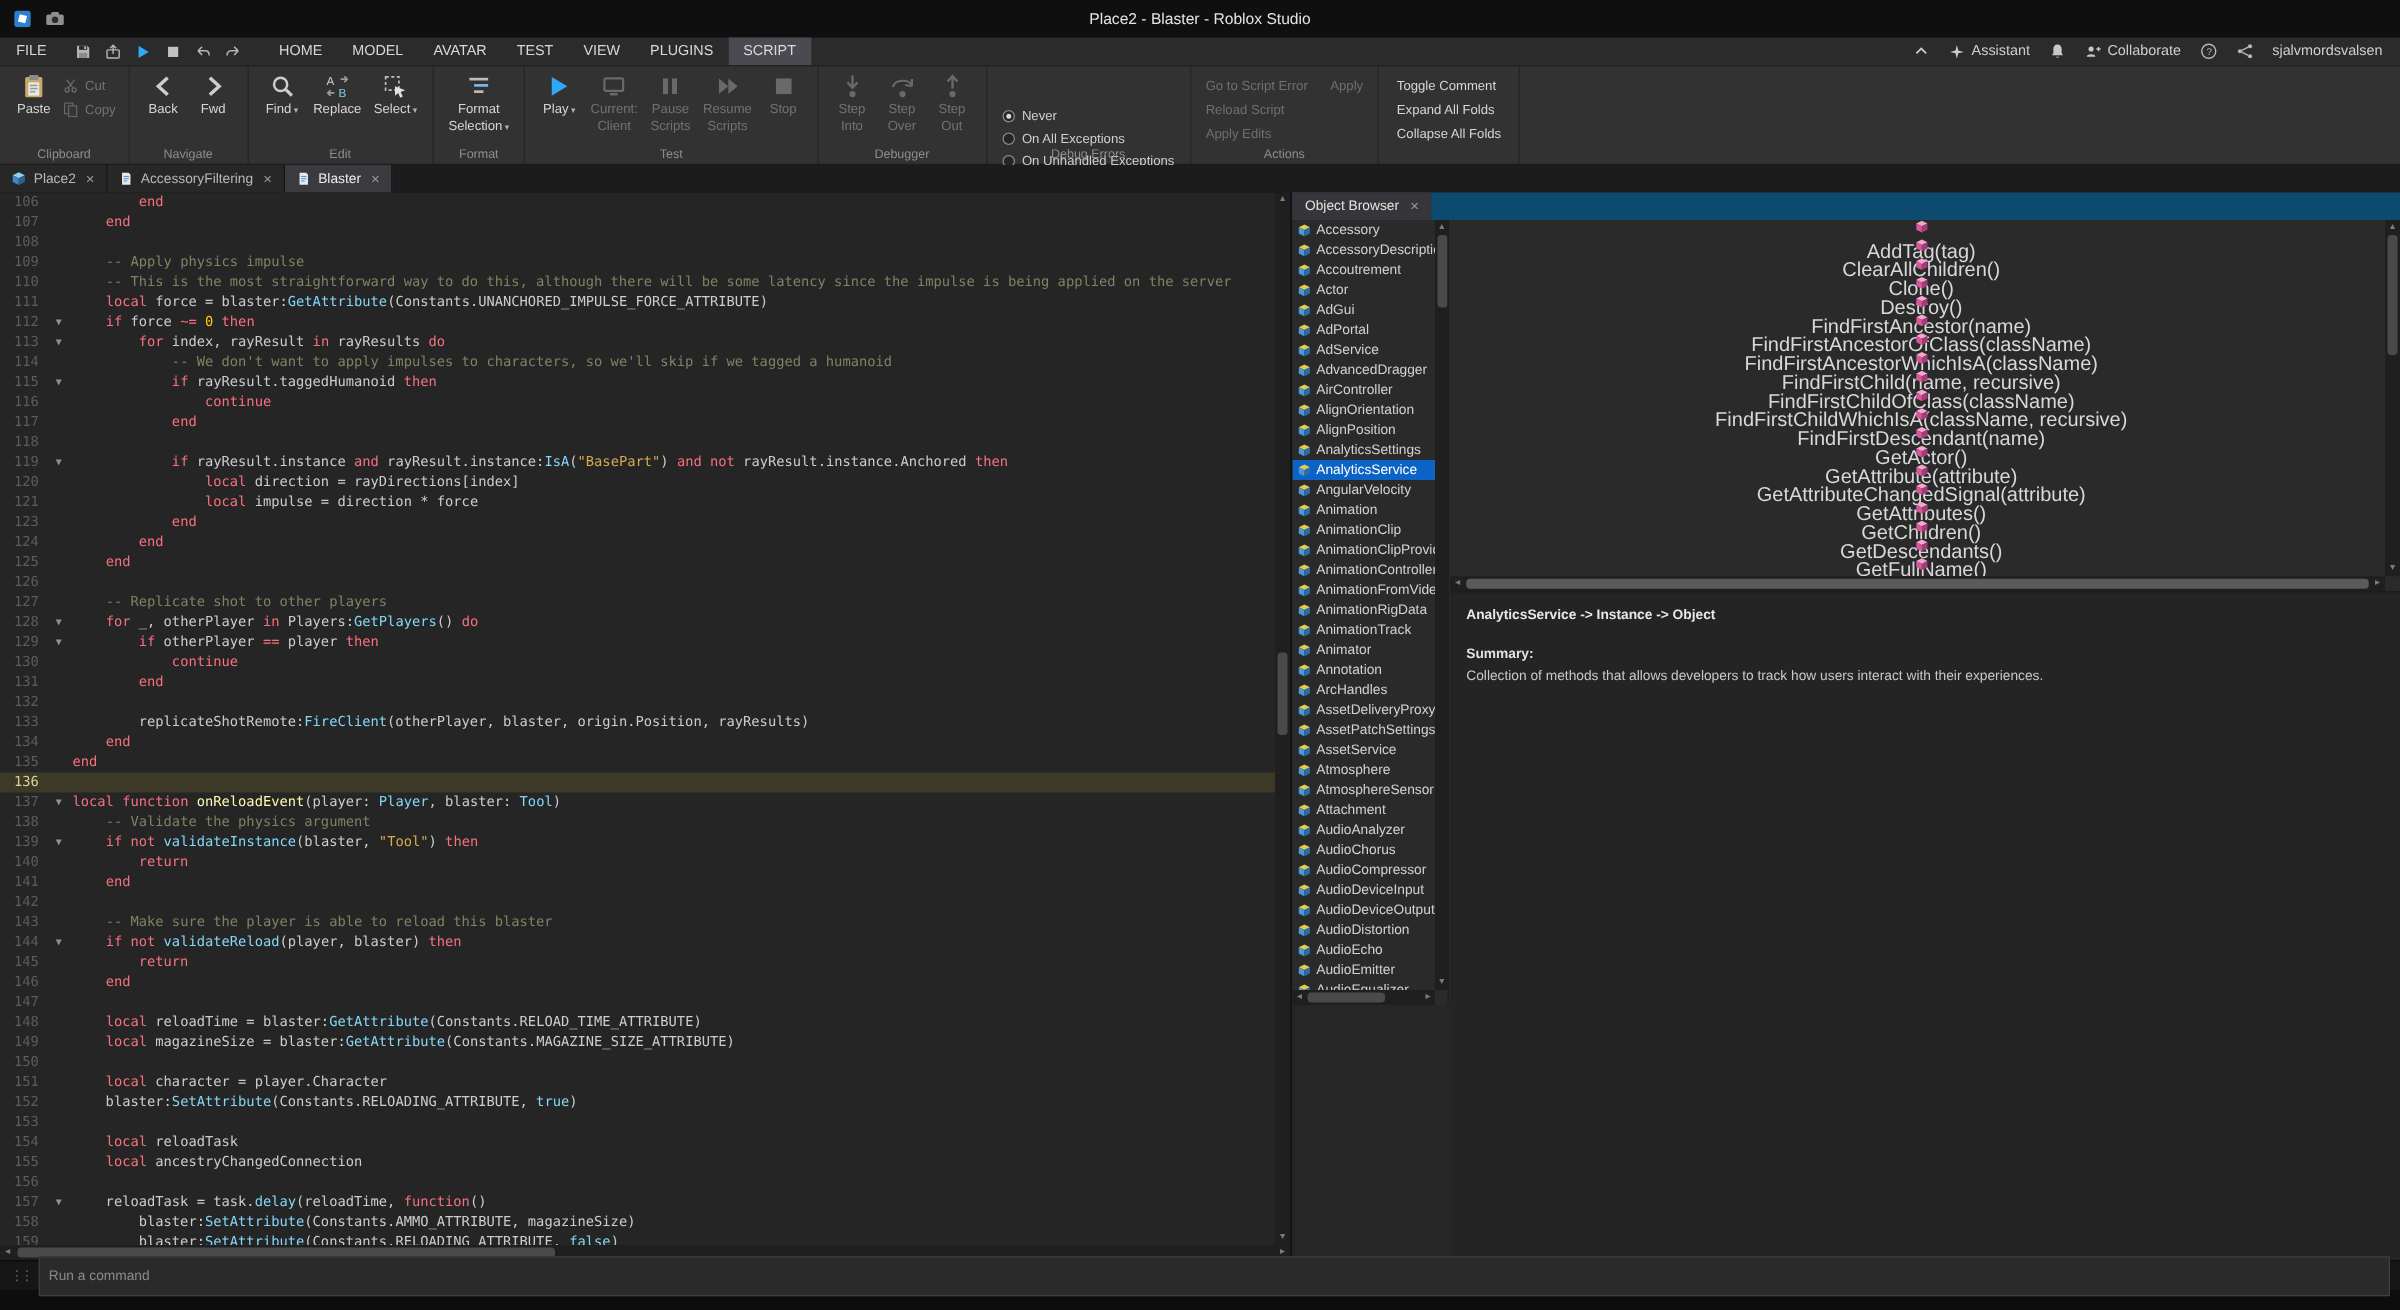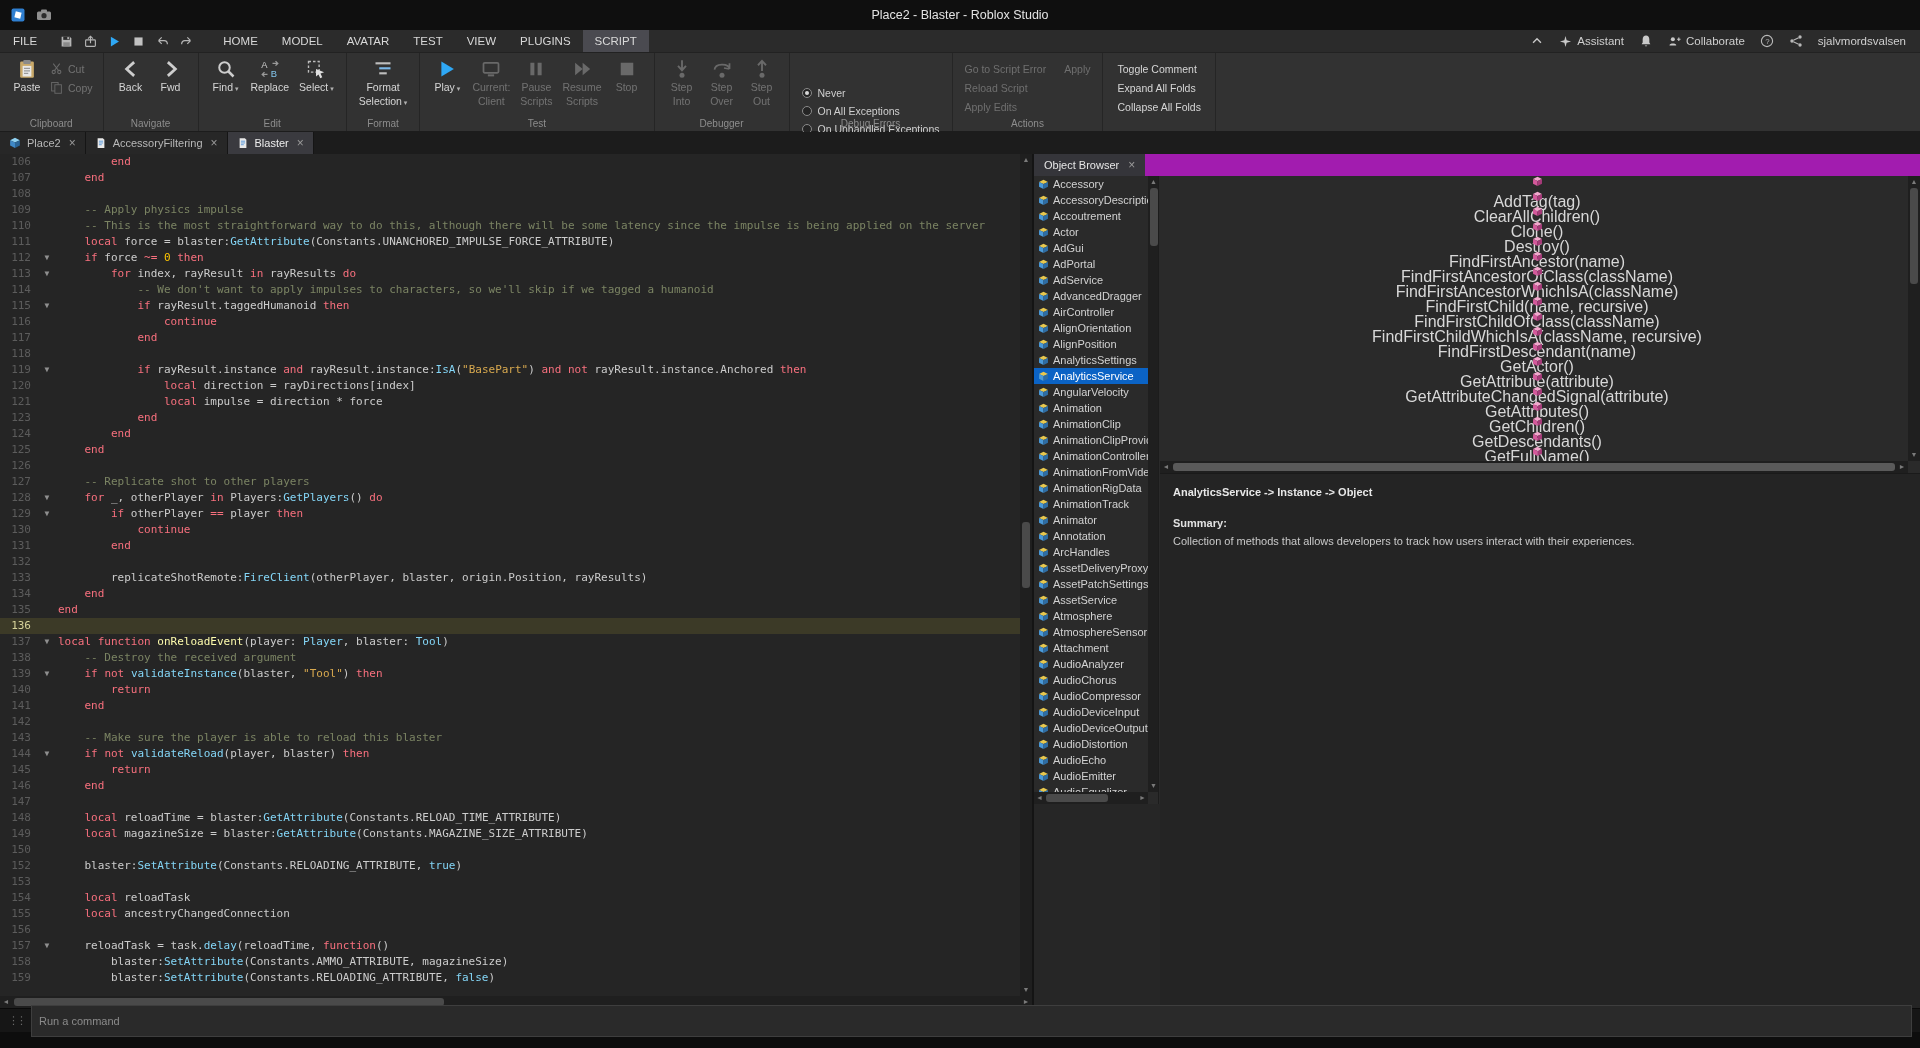--- a/index.html
+++ b/index.html
@@ -62,21 +62,21 @@
   .tk-n{color:#ffc600}.tk-f{color:#84d6f7}.tk-d{color:#fdfbac}
   .vscroll{position:absolute;width:12px;background:#1f1f1f;}
   .hscroll{position:absolute;height:12px;background:#1f1f1f;}
   .editor .vscroll{left:1020px;top:0;height:842px;}
   .editor .hscroll{left:0;top:842px;width:1032px;}
   .sb-btn{position:absolute;width:12px;height:12px;color:#7a7a7a;font-size:7px;text-align:center;line-height:12px;}
   .thumb-v{position:absolute;left:2px;width:8px;background:#4a4a4a;border-radius:3px;}
   .thumb-h{position:absolute;top:2px;height:8px;background:#4a4a4a;border-radius:3px;}
 
   .obrowser{position:absolute;left:1032px;top:0;width:888px;height:854px;background:#2a2a2a;border-left:2px solid #141414;}
-  .ob-tabbar{position:absolute;left:0;top:0;right:0;height:22px;background:#a21caf;display:flex;}
+  .ob-tabbar{position:absolute;left:0;top:0;right:0;height:22px;background:#0c4a6e;display:flex;}
   .ob-tab{display:flex;align-items:center;gap:9px;padding:0 10px;background:#35353a;color:#e5e5e5;font-size:11px;}
   .ob-tab .x{color:#9a9a9a;font-size:12px;}
   .ob-classes{position:absolute;left:0;top:22px;width:125px;height:628px;background:#2a2a2a;overflow:hidden;border-right:1px solid #1c1c1c;}
   .clist{position:absolute;left:0;top:0;width:114px;overflow:hidden;}
   .crow{display:flex;align-items:center;gap:4px;height:16px;padding-left:4px;font-size:11px;color:#d2d2d2;white-space:nowrap;overflow:hidden;}
   .crow.sel{background:#0b63c5;color:#fff;}
   .ob-classes .vscroll{left:114px;top:0;height:616px;width:11px;}
   .ob-classes .hscroll{left:0;top:616px;width:114px;}
   .ob-classes .sb-btn{width:11px;}
   .ob-underclasses{position:absolute;left:0;top:650px;width:126px;bottom:0;background:#262626;}
@@ -652,21 +652,21 @@
             <div class="codetext"></div>
           </div>
           <div class="row">
             <div class="num">137</div>
             <div class="fold">▼</div>
             <div class="codetext"><span class="tk-k">local</span><span class="tk-p"> </span><span class="tk-k">function</span><span class="tk-p"> </span><span class="tk-d">onReloadEvent</span><span class="tk-p">(player: </span><span class="tk-f">Player</span><span class="tk-p">, blaster: </span><span class="tk-f">Tool</span><span class="tk-p">)</span></div>
           </div>
           <div class="row">
             <div class="num">138</div>
             <div class="fold"></div>
-            <div class="codetext"><span class="tk-p">    </span><span class="tk-c">-- Destroy the received argument</span></div>
+            <div class="codetext"><span class="tk-p">    </span><span class="tk-c">-- Validate the physics argument</span></div>
           </div>
           <div class="row">
             <div class="num">139</div>
             <div class="fold">▼</div>
             <div class="codetext"><span class="tk-p">    </span><span class="tk-k">if</span><span class="tk-p"> </span><span class="tk-k">not</span><span class="tk-p"> </span><span class="tk-f">validateInstance</span><span class="tk-p">(blaster, </span><span class="tk-s">"Tool"</span><span class="tk-p">) </span><span class="tk-k">then</span></div>
           </div>
           <div class="row">
             <div class="num">140</div>
             <div class="fold"></div>
             <div class="codetext"><span class="tk-p">        </span><span class="tk-k">return</span></div>
@@ -713,20 +713,25 @@
           </div>
           <div class="row">
             <div class="num">149</div>
             <div class="fold"></div>
             <div class="codetext"><span class="tk-p">    </span><span class="tk-k">local</span><span class="tk-p"> magazineSize = blaster:</span><span class="tk-f">GetAttribute</span><span class="tk-p">(Constants.MAGAZINE_SIZE_ATTRIBUTE)</span></div>
           </div>
           <div class="row">
             <div class="num">150</div>
             <div class="fold"></div>
             <div class="codetext"></div>
+          </div>
+          <div class="row">
+            <div class="num">151</div>
+            <div class="fold"></div>
+            <div class="codetext"><span class="tk-p">    </span><span class="tk-k">local</span><span class="tk-p"> character = player.Character</span></div>
           </div>
           <div class="row">
             <div class="num">152</div>
             <div class="fold"></div>
             <div class="codetext"><span class="tk-p">    blaster:</span><span class="tk-f">SetAttribute</span><span class="tk-p">(Constants.RELOADING_ATTRIBUTE, </span><span class="tk-f">true</span><span class="tk-p">)</span></div>
           </div>
           <div class="row">
             <div class="num">153</div>
             <div class="fold"></div>
             <div class="codetext"></div>

